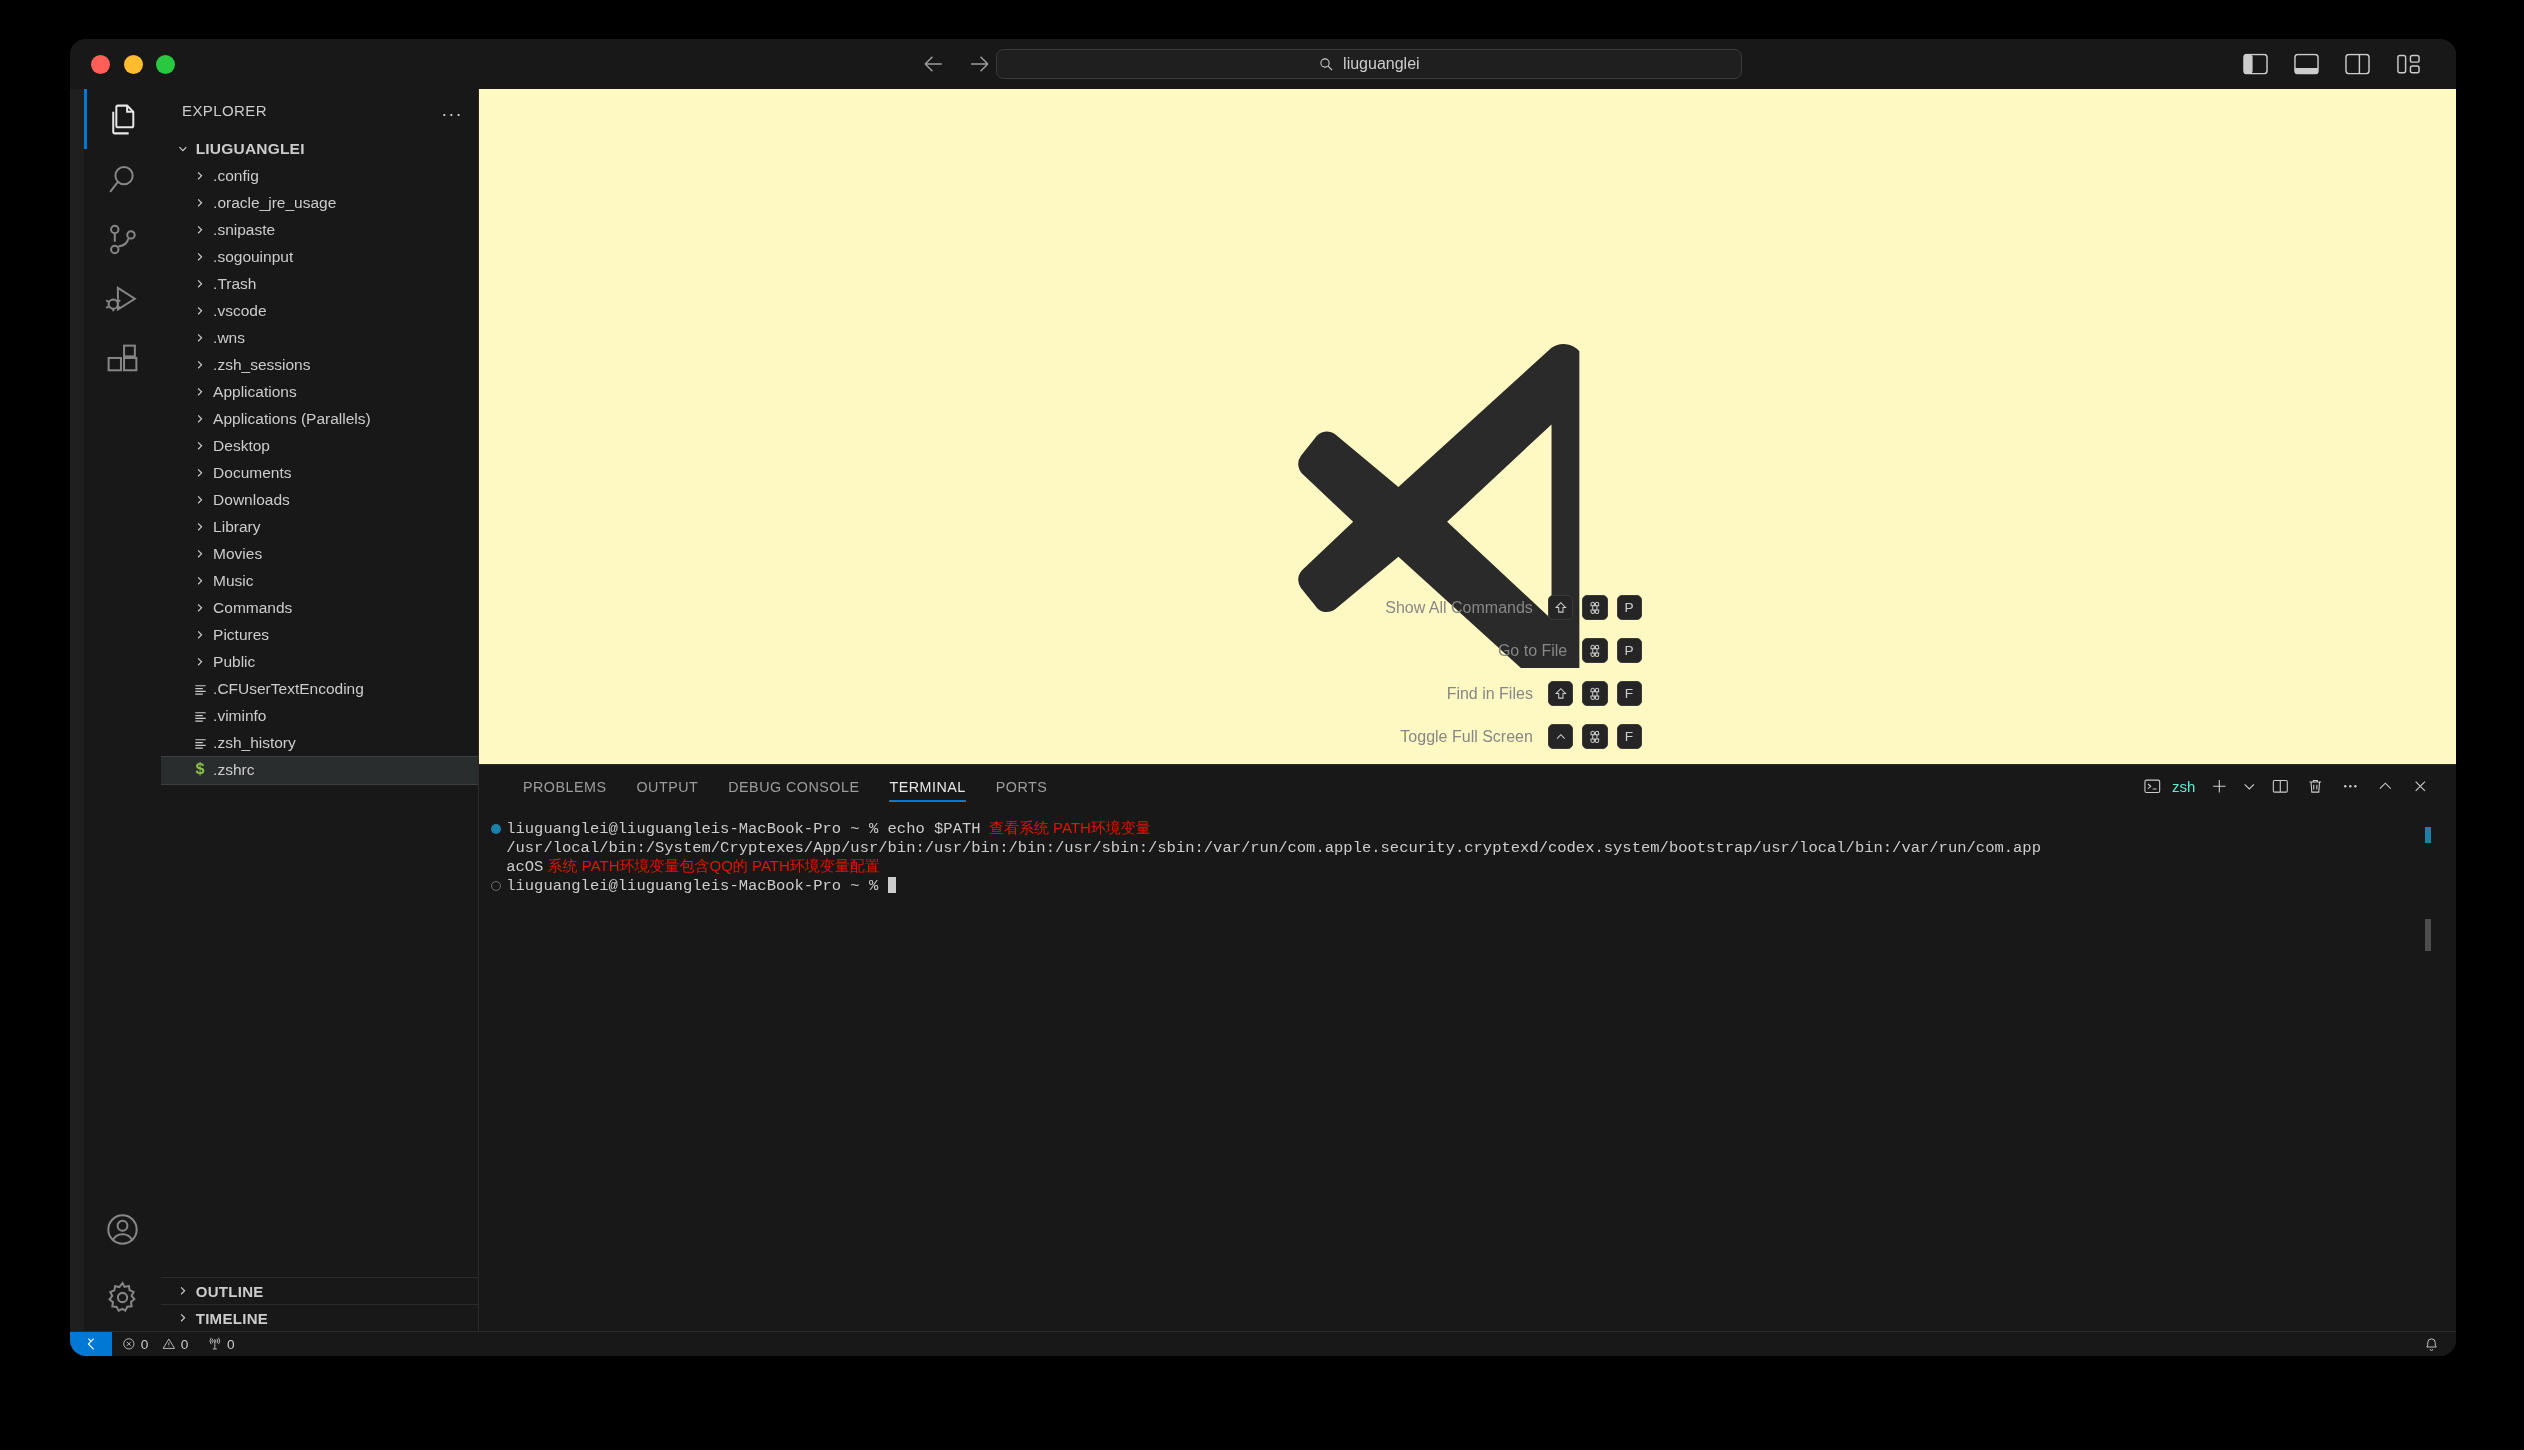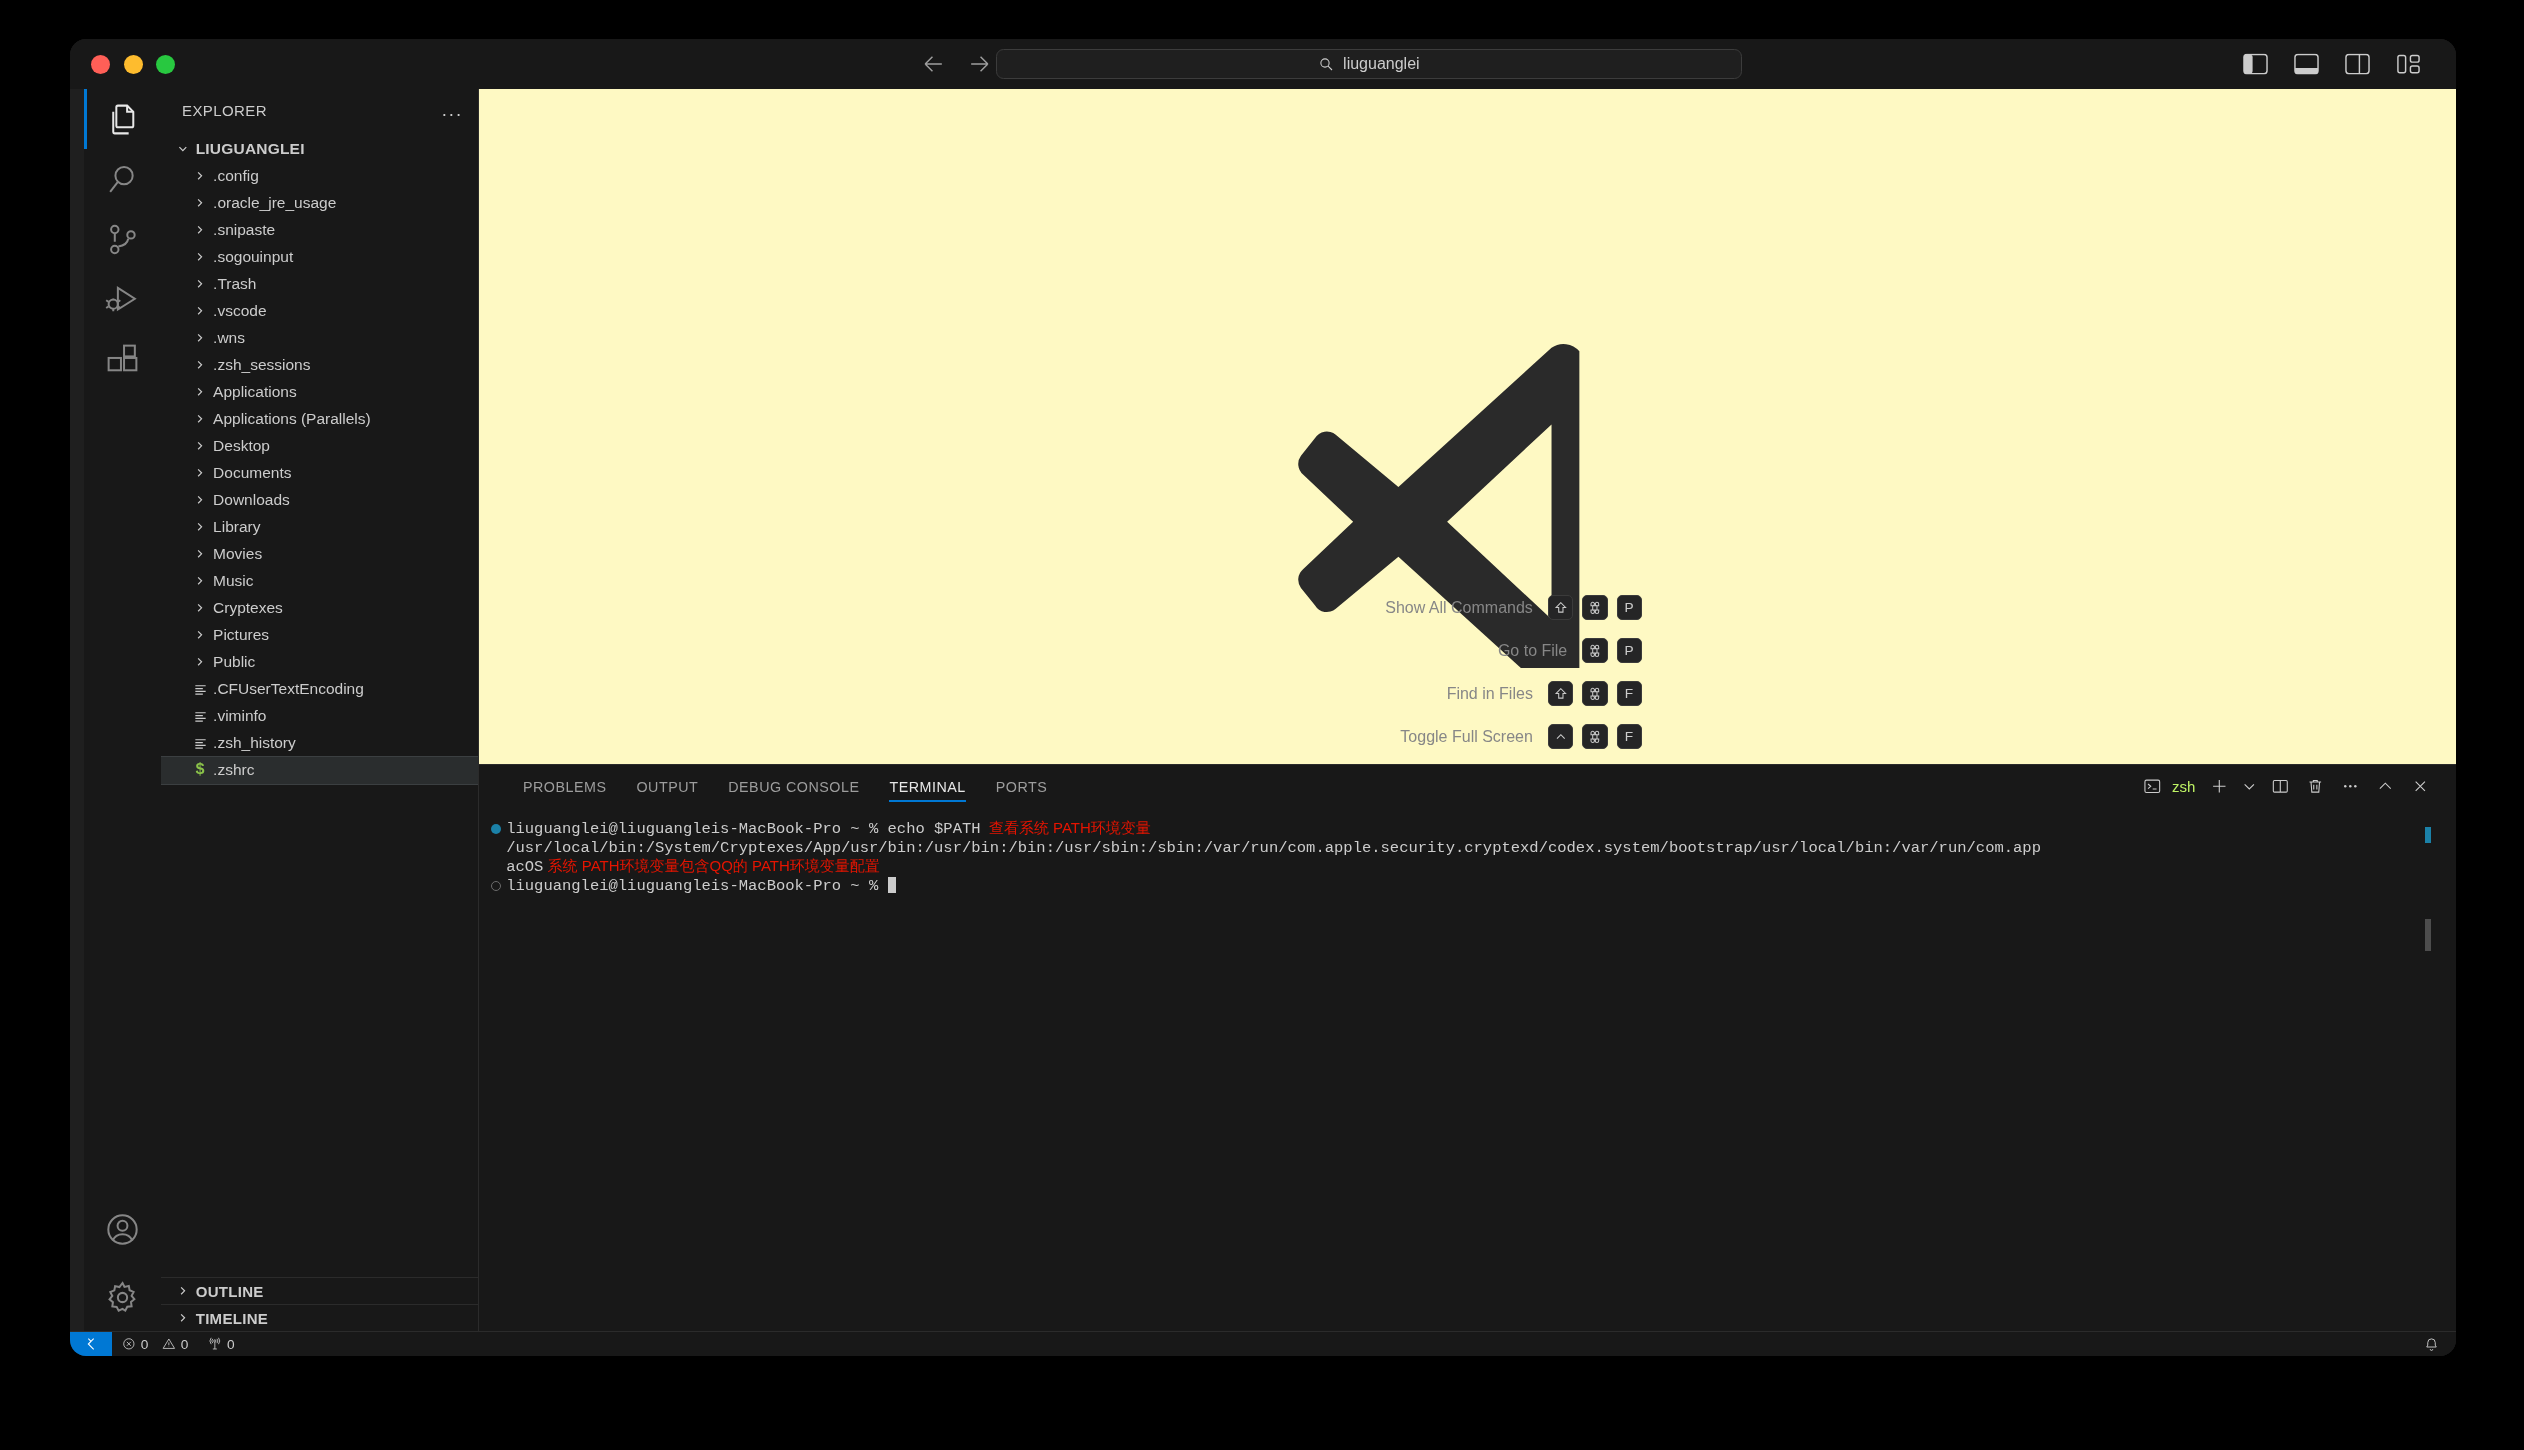--- a/index.html
+++ b/index.html
@@ -208,21 +208,21 @@
     left: 15px; right: 15px; bottom: 6.2px; height: 1.9px;
     background: #0078d4;
   }
   #panel-actions { display: flex; align-items: center; gap: 0; color: #cccccc; }
   .pa {
     height: 35px; min-width: 35px;
     display: flex; align-items: center; justify-content: center;
     color: #cccccc;
   }
   .pa svg { width: 18.6px; height: 18.6px; display: block; }
-  #zsh-label { font-size: 15px; color: #bef264; padding: 0 6.2px 0 2.5px; }
+  #zsh-label { font-size: 15px; color: #5eead4; padding: 0 6.2px 0 2.5px; }
 
   #terminal {
     flex: 1;
     position: relative;
     padding: 11.2px 0 0 0;
     overflow: hidden;
     font-family: "Liberation Mono", monospace;
     font-size: 15.5px;
     line-height: 18.6px;
     color: #cccccc;
@@ -565,21 +565,21 @@
               </span>
               <span>Music</span>
             </div>
             <div class="tree-row">
               <span class="row-indent"></span>
               <span class="twisty">
                 <svg viewBox="0 0 16 16" fill="none" stroke="currentColor" stroke-width="1.4">
                   <path d="M6 4l4 4-4 4"></path>
                 </svg>
               </span>
-              <span>Cryptexes</span>
+              <span>Commands</span>
             </div>
             <div class="tree-row">
               <span class="row-indent"></span>
               <span class="twisty">
                 <svg viewBox="0 0 16 16" fill="none" stroke="currentColor" stroke-width="1.4">
                   <path d="M6 4l4 4-4 4"></path>
                 </svg>
               </span>
               <span>Pictures</span>
             </div>

